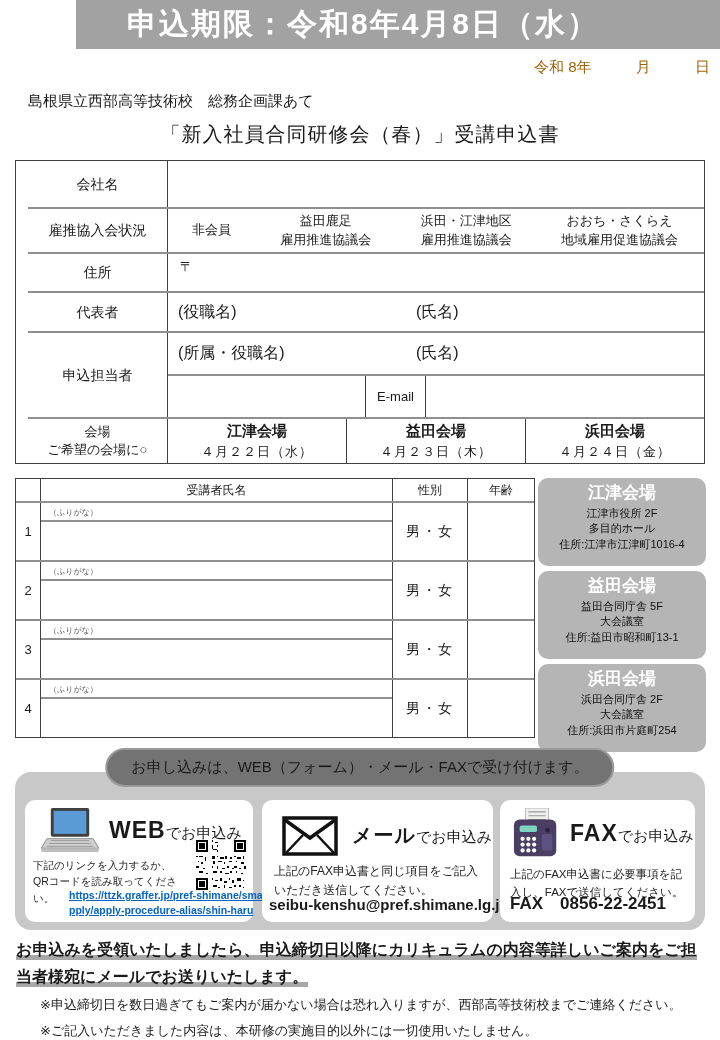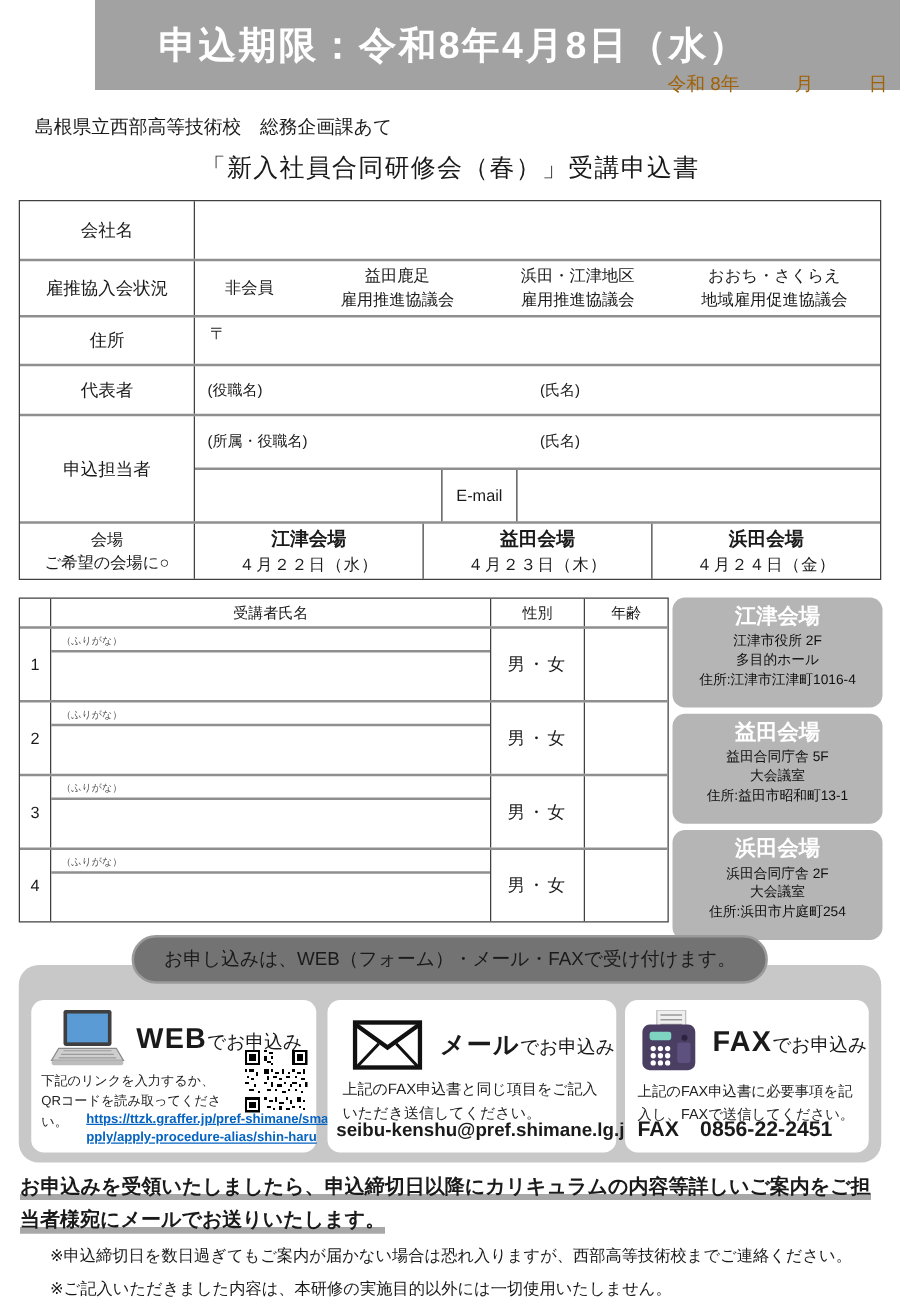--- a/index.html
+++ b/index.html
@@ -2,46 +2,46 @@
 <html><head>
 <meta charset="utf-8">
 <style>
   * { margin:0; padding:0; box-sizing:border-box; }
   html,body { background:#fff; }
   body { font-family:"Liberation Sans","DejaVu Sans",sans-serif; color:#1a1a1a; }
   .page { position:relative; width:720px; height:1040px; background:#fff; overflow:hidden; }
   .pre { white-space:pre-line; }
 
   
-  .banner { position:absolute; left:76px; top:0; width:644px; height:72px; background:#a2a2a2;
+  .banner { position:absolute; left:76px; top:0; width:644px; height:49px; background:#a2a2a2;
             color:#fff; font-weight:bold; font-size:30px; letter-spacing:2px;
             display:flex; align-items:center; justify-content:center; padding-right:70px; }
 
   .date-line { position:absolute; top:58px; left:534px; width:176px; display:flex;
                justify-content:space-between; font-size:15px; color:#a16207; }
   .addressee { position:absolute; top:92px; left:28px; font-size:15px; }
   .doc-title { position:absolute; top:121px; left:0; width:720px; text-align:center;
                font-size:20px; letter-spacing:1px; }
 
   
-  .ftable { position:absolute; top:160px; left:15px; width:690px; border:1px solid #404040; }
+  .ftable { position:absolute; top:160px; left:15px; width:690px; border:1px solid #404040;padding-left:12px; }
   .frow { display:flex; }
   .frow + .frow { border-top:2px solid #8f8f8f; }
   .flabel { flex:0 0 140px; border-right:1px solid #404040; display:flex; align-items:center;
             justify-content:center; text-align:center; font-size:14px; line-height:1.35; }
   .fcell { flex:1; position:relative; }
   .h46{height:46px}.h45{height:45px}.h39{height:39px}.h40{height:40px}.h86{height:86px}
 
   .membership { display:flex; align-items:center; justify-content:space-between;
                 padding:0 26px 0 24px; font-size:13px; }
   .m-opt { text-align:center; line-height:1.4; }
 
   .postal { position:absolute; top:4px; left:12px; font-size:13px; }
 
-  .pairrow { display:flex; align-items:center; font-size:12px; height:100%;gap:28px; }
+  .pairrow { display:flex; align-items:center; font-size:16px; height:100%; }
   .pairrow .p1 { flex:0 0 248px; padding-left:10px; }
   .pairrow .p2 { flex:1; }
 
   .applicant-cell { display:flex; flex-direction:column; }
   .app-upper { height:41px; }
   .app-lower { border-top:2px solid #8f8f8f; flex:1; display:flex; }
   .sub { border-right:1px solid #404040; display:flex; align-items:center; justify-content:center; font-size:13px; }
   .sub-tel { flex:0 0 76px; }
   .sub-telval { flex:0 0 198px; border-right:1px solid #404040; }
   .sub-em { flex:0 0 60px; }

